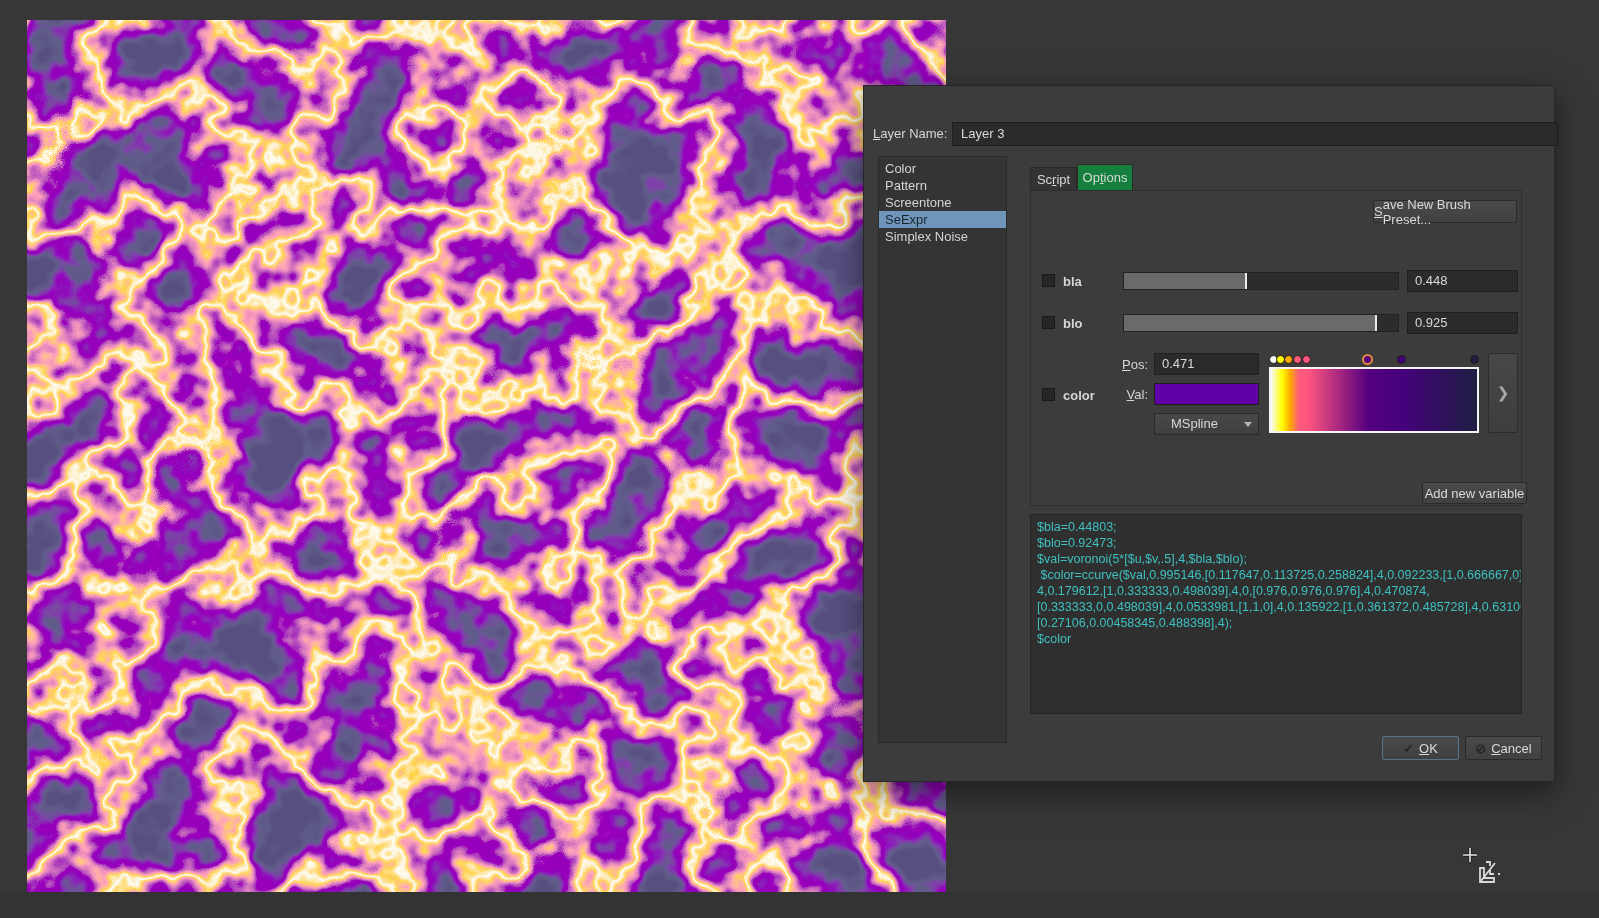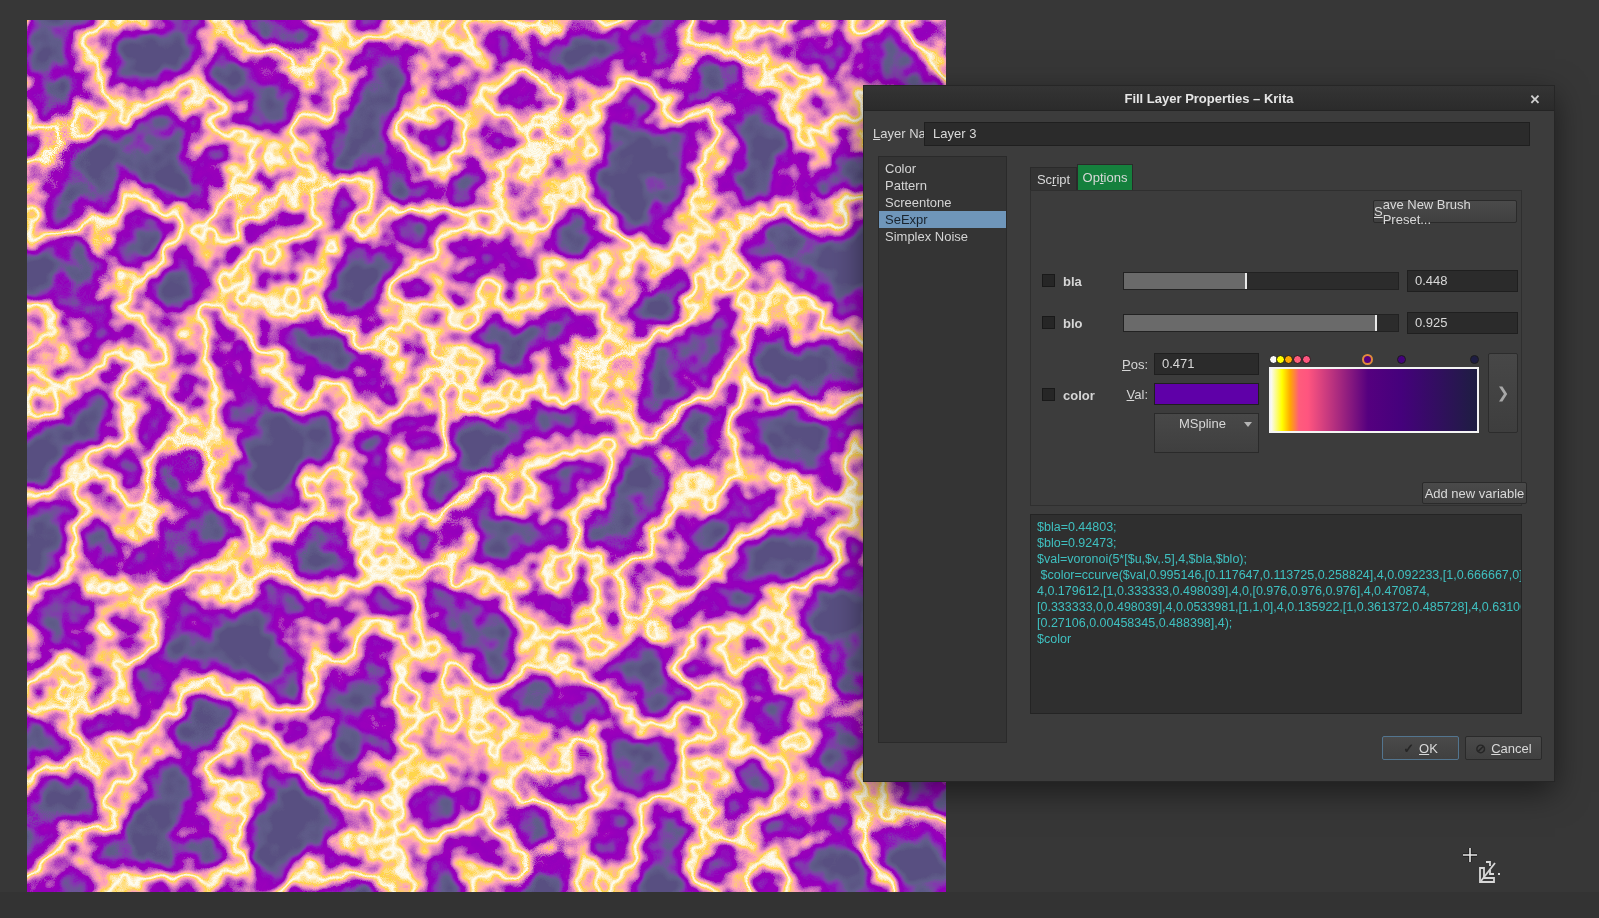--- a/index.html
+++ b/index.html
@@ -37,21 +37,21 @@
   #title-close {
     position:absolute; right:10px; top:4px; width:18px; height:18px;
     display:flex; align-items:center; justify-content:center;
     color:#cfcfcf; font-size:13px; cursor:default;
   }
 
   .label { color:#d6d6d6; }
 
   #layer-name-label { position:absolute; left:9px; top:40px; }
   #layer-name-input {
-    position:absolute; left:60px; top:36px; width:606px; height:24px;
+    position:absolute; left:88px; top:36px; width:606px; height:24px;
     background:#2b2b2b; border:1px solid #1f1f1f; color:#dadada;
     line-height:22px; padding-left:8px; font-size:13px;
   }
 
   
   #fill-type-list {
     position:absolute; left:14px; top:70px; width:129px; height:587px;
     background:#343434; border:1px solid #2a2a2a; padding-top:3px;
   }
   .list-item { height:17px; line-height:17px; padding-left:6px; color:#d4d4d4; font-size:13px; }
@@ -96,23 +96,23 @@
   .value-box {
     position:absolute; height:22px; background:#2b2b2b; border:1px solid #1f1f1f;
     color:#d8d8d8; line-height:20px; padding-left:7px; font-size:13px;
   }
 
   .mini-label { position:absolute; text-align:right; color:#d6d6d6; }
 
   #val-swatch { position:absolute; left:290px; top:297px; width:105px; height:22px; border:1px solid #1f1f1f; }
 
   #interp-combo {
-    position:absolute; left:290px; top:327px; width:105px; height:40px;
+    position:absolute; left:290px; top:327px; width:105px; height:22px;
     background:linear-gradient(#484848,#3f3f3f); border:1px solid #2a2a2a; border-radius:0;
-    color:#d8d8d8; line-height:20px; padding-left:24px; font-size:13px;
+    color:#d8d8d8; line-height:20px; padding-left:16px; font-size:13px;
   }
   #interp-combo .arrow {
     position:absolute; right:6px; top:8px; width:0; height:0;
     border-left:4px solid transparent; border-right:4px solid transparent;
     border-top:5px solid #b5b5b5;
   }
 
   
   #gradient-widget { position:absolute; left:405px; top:267px; width:210px; height:80px; }
   #stop-strip { position:absolute; left:0; top:0; width:210px; height:14px; }
@@ -170,24 +170,20 @@
         <feFuncB type="table" tableValues="0.22 0.24 0.26 0.38 0.49 0.50 0.50 0.52 0.49 0.05 0.90 0.05 0.49 0.52 0.50 0.50 0.49 0.38 0.26 0.24 0.22"></feFuncB>
       </feComponentTransfer>
     </filter>
     <rect x="0" y="0" width="919" height="872" fill="#b5367a" filter="url(#magma)"></rect>
   </svg>
 </div>
 <div id="bottom-strip"></div>
 
 <div id="dialog">
 
-  <div id="titlebar">
-    <span>Fill Layer Properties – Krita</span>
-    <span id="title-close">✕</span>
-  </div>
 
   <span id="layer-name-label" class="label"><u>L</u>ayer Name:</span>
   <div id="layer-name-input">Layer 3</div>
 
   <div id="fill-type-list">
     <div class="list-item">Color</div>
     <div class="list-item">Pattern</div>
     <div class="list-item">Screentone</div>
     <div class="list-item selected">SeExpr</div>
     <div class="list-item">Simplex Noise</div>

